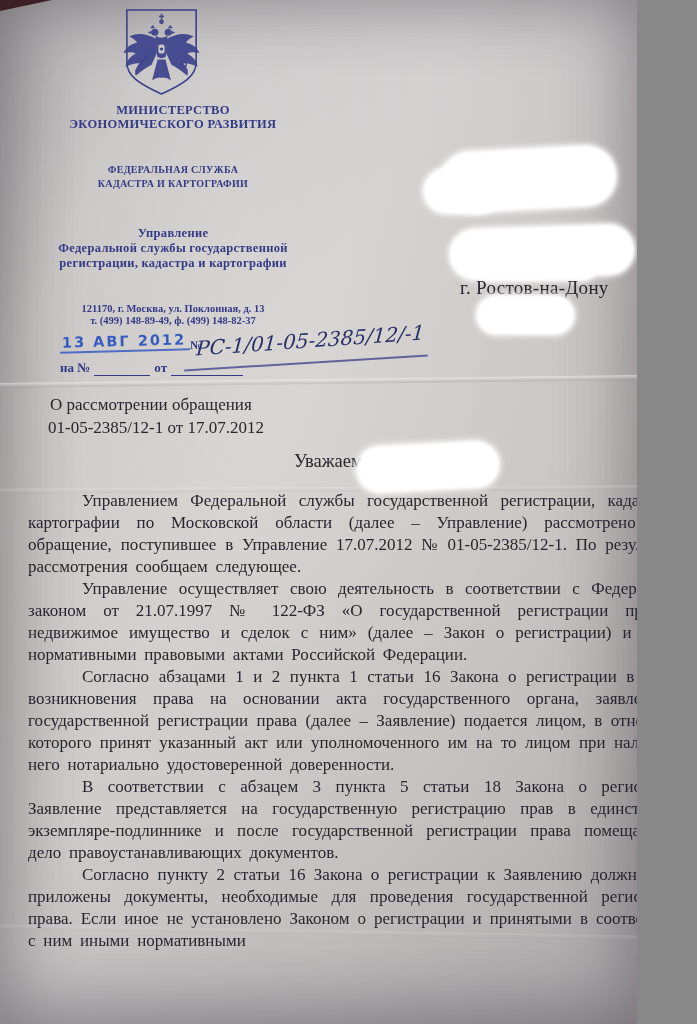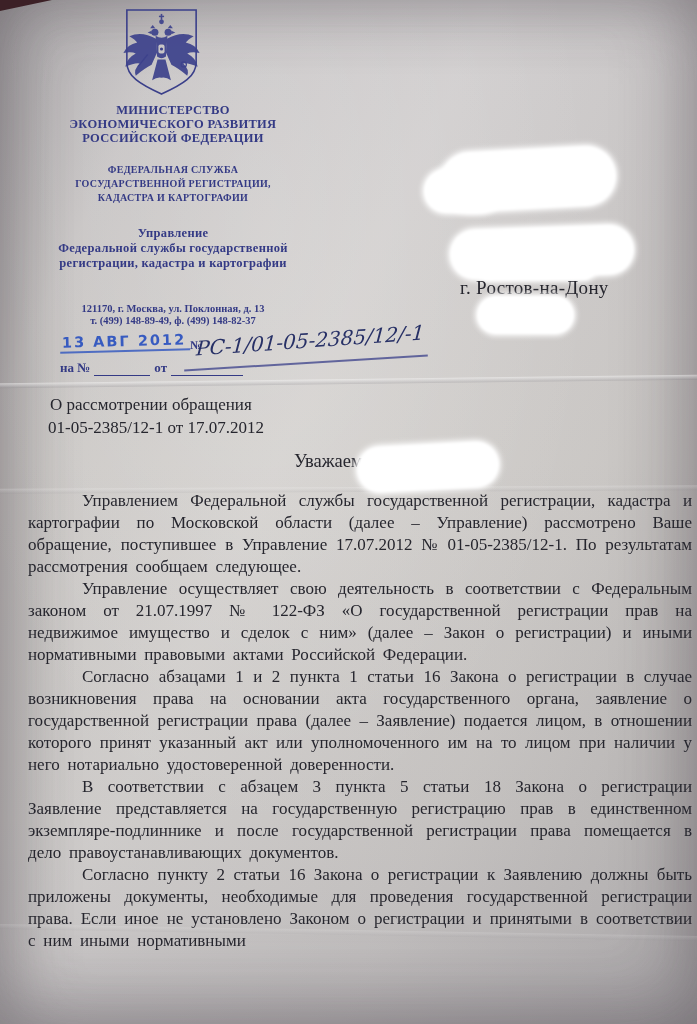--- a/index.html
+++ b/index.html
@@ -1,17 +1,17 @@
 <!DOCTYPE html>
 <html><head>
 <meta charset="utf-8">
 <style>
   html,body{margin:0;padding:0;background:#888;}
   .page{
-    position:relative;width:697px;height:1024px;overflow:hidden;
+    position:relative;width:637px;height:1024px;overflow:hidden;
     font-family:"Liberation Serif", serif;
     background:
       radial-gradient(ellipse at 38% 22%, rgba(255,255,255,0.16), rgba(255,255,255,0) 55%),
       linear-gradient(115deg, rgba(88,84,90,0.30) 0%, rgba(150,147,150,0.10) 16%, rgba(255,255,255,0.10) 42%, rgba(160,157,158,0.10) 70%, rgba(105,102,108,0.26) 100%),
       linear-gradient(#cbc8c9,#cfccc9 45%,#c9c6c4 80%,#c0bdbe);
     box-shadow: inset 0 0 70px rgba(70,64,70,.30), inset -18px -28px 70px rgba(80,74,80,.22), inset 25px 10px 60px rgba(90,84,90,.18);
   }
   .abs{position:absolute;}
   .navy{color:#343a85;}
   .corner-sliver{left:0;top:0;width:52px;height:11px;background:#3c2026;
@@ -90,25 +90,23 @@
       <rect x="46.9" y="40" width="6.2" height="9" rx="2" fill="#c8c5c6"></rect>
       <circle cx="50" cy="44.5" r="1.6" fill="#3d428c"></circle>
       <line x1="36" y1="50" x2="26.5" y2="62" stroke="#3d428c" stroke-width="1.4"></line>
       <circle cx="72.5" cy="60" r="2.6" fill="none" stroke="#3d428c" stroke-width="1.3"></circle>
     </svg>
   </div>
 
   <div class="abs lh-center ministry navy">
     <div>МИНИСТЕРСТВО</div>
     <div>ЭКОНОМИЧЕСКОГО РАЗВИТИЯ</div>
-    <div>РОССИЙСКОЙ ФЕДЕРАЦИИ</div>
   </div>
   <div class="abs lh-center service navy">
     <div>ФЕДЕРАЛЬНАЯ СЛУЖБА</div>
-    <div>ГОСУДАРСТВЕННОЙ РЕГИСТРАЦИИ,</div>
     <div>КАДАСТРА И КАРТОГРАФИИ</div>
   </div>
   <div class="abs lh-center department navy">
     <div>Управление</div>
     <div>Федеральной службы государственной</div>
     <div>регистрации, кадастра и картографии</div>
   </div>
   <div class="abs lh-center address-block navy">
     <div>121170, г. Москва, ул. Поклонная, д. 13</div>
     <div>т. (499) 148-89-49, ф. (499) 148-82-37</div>

